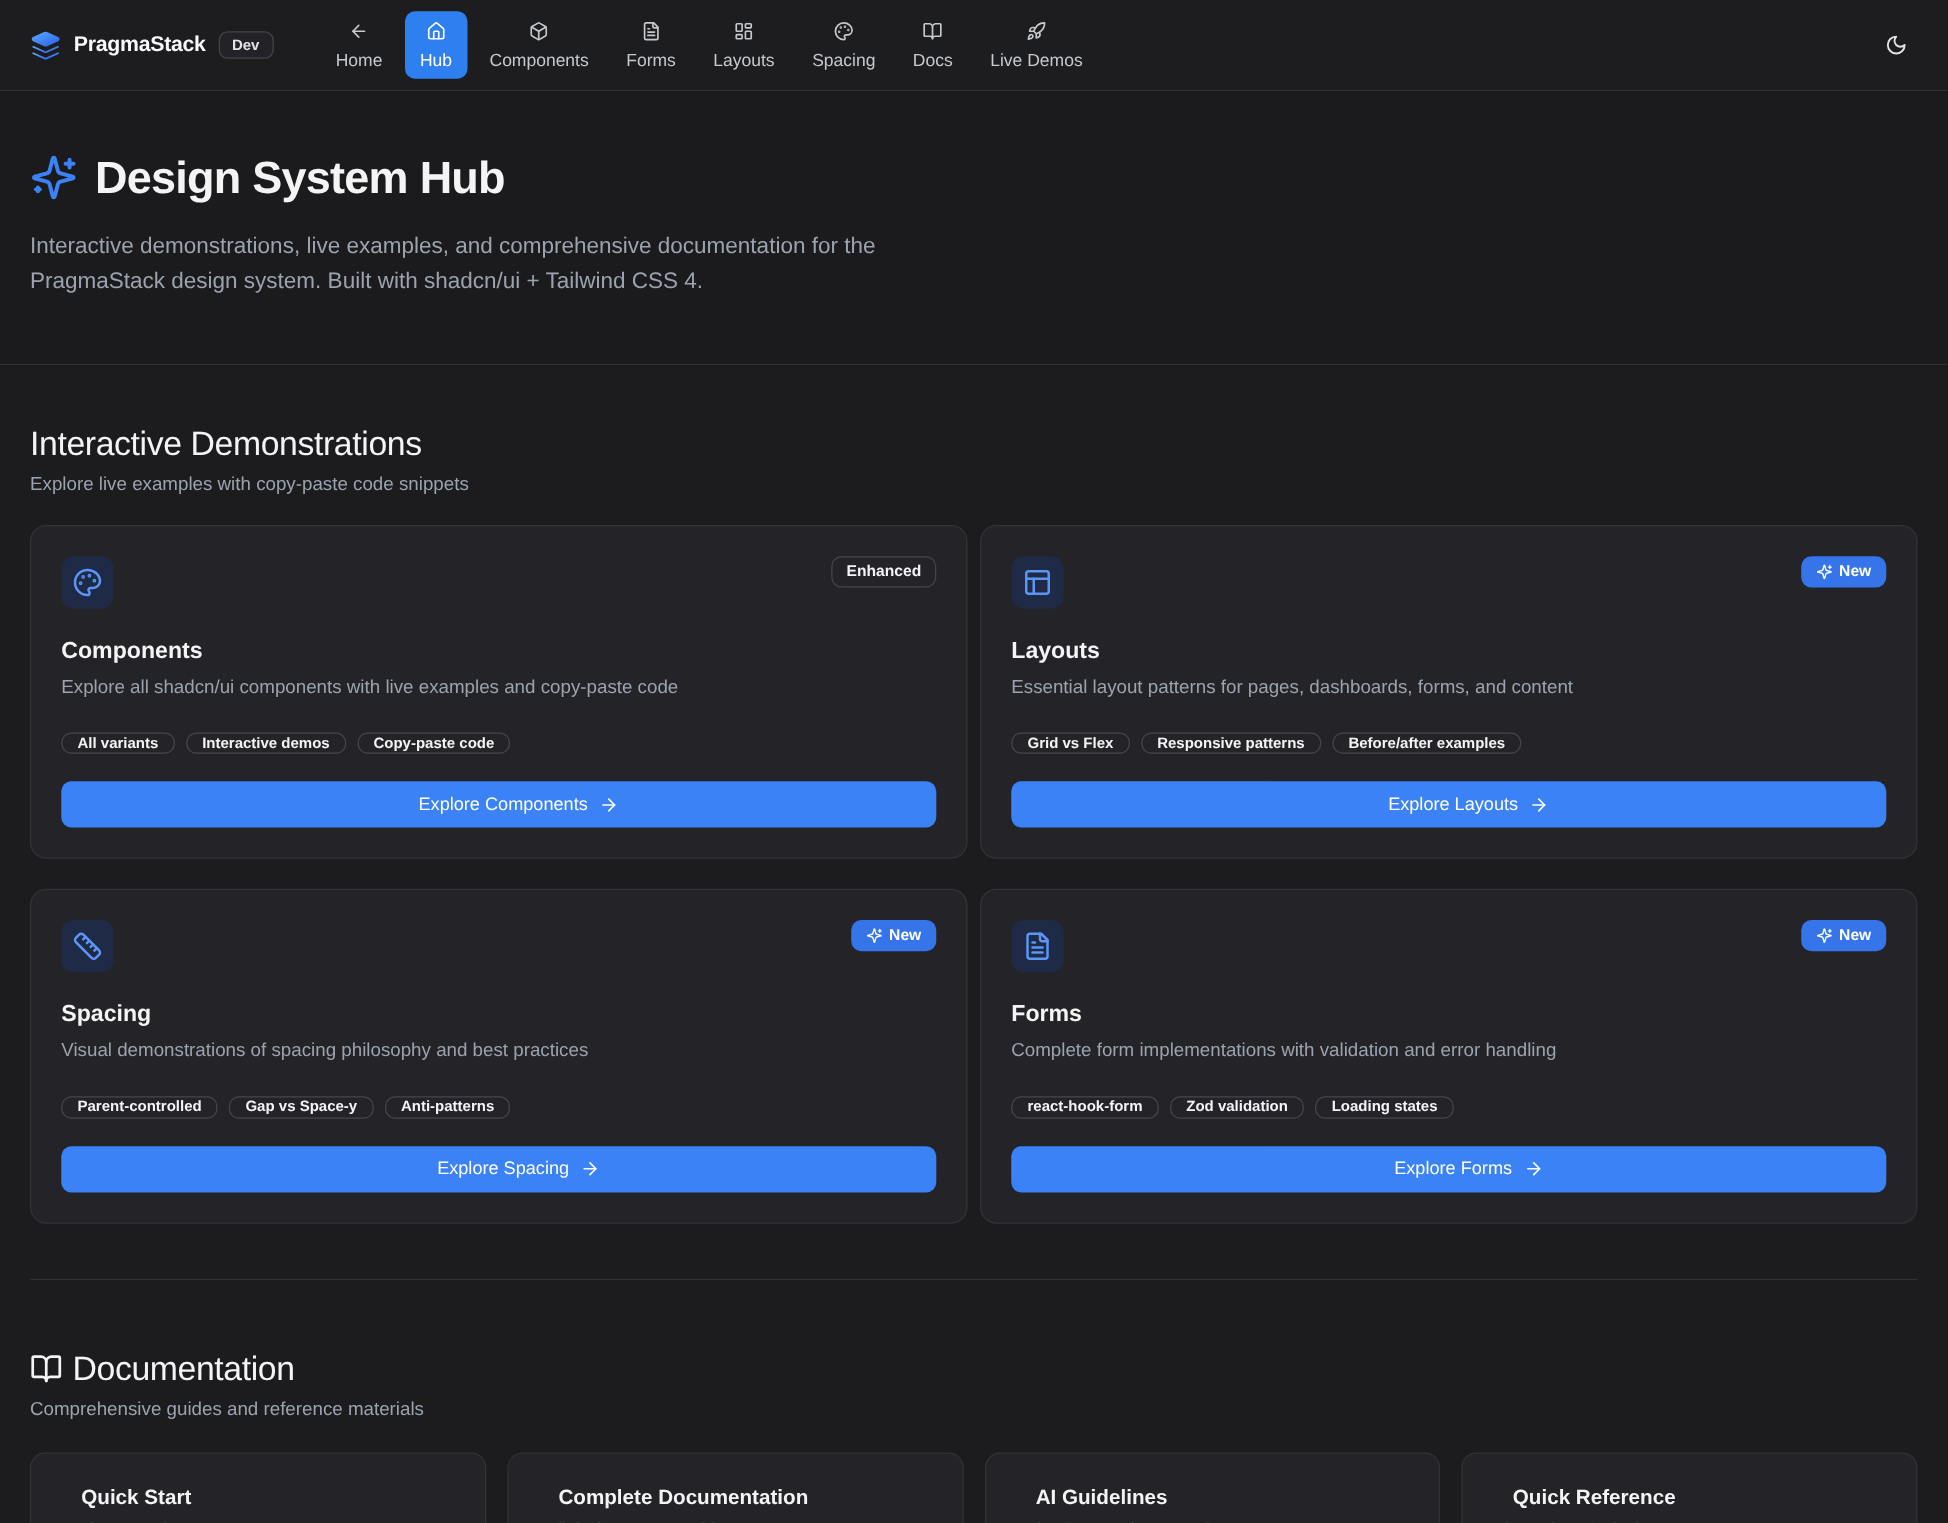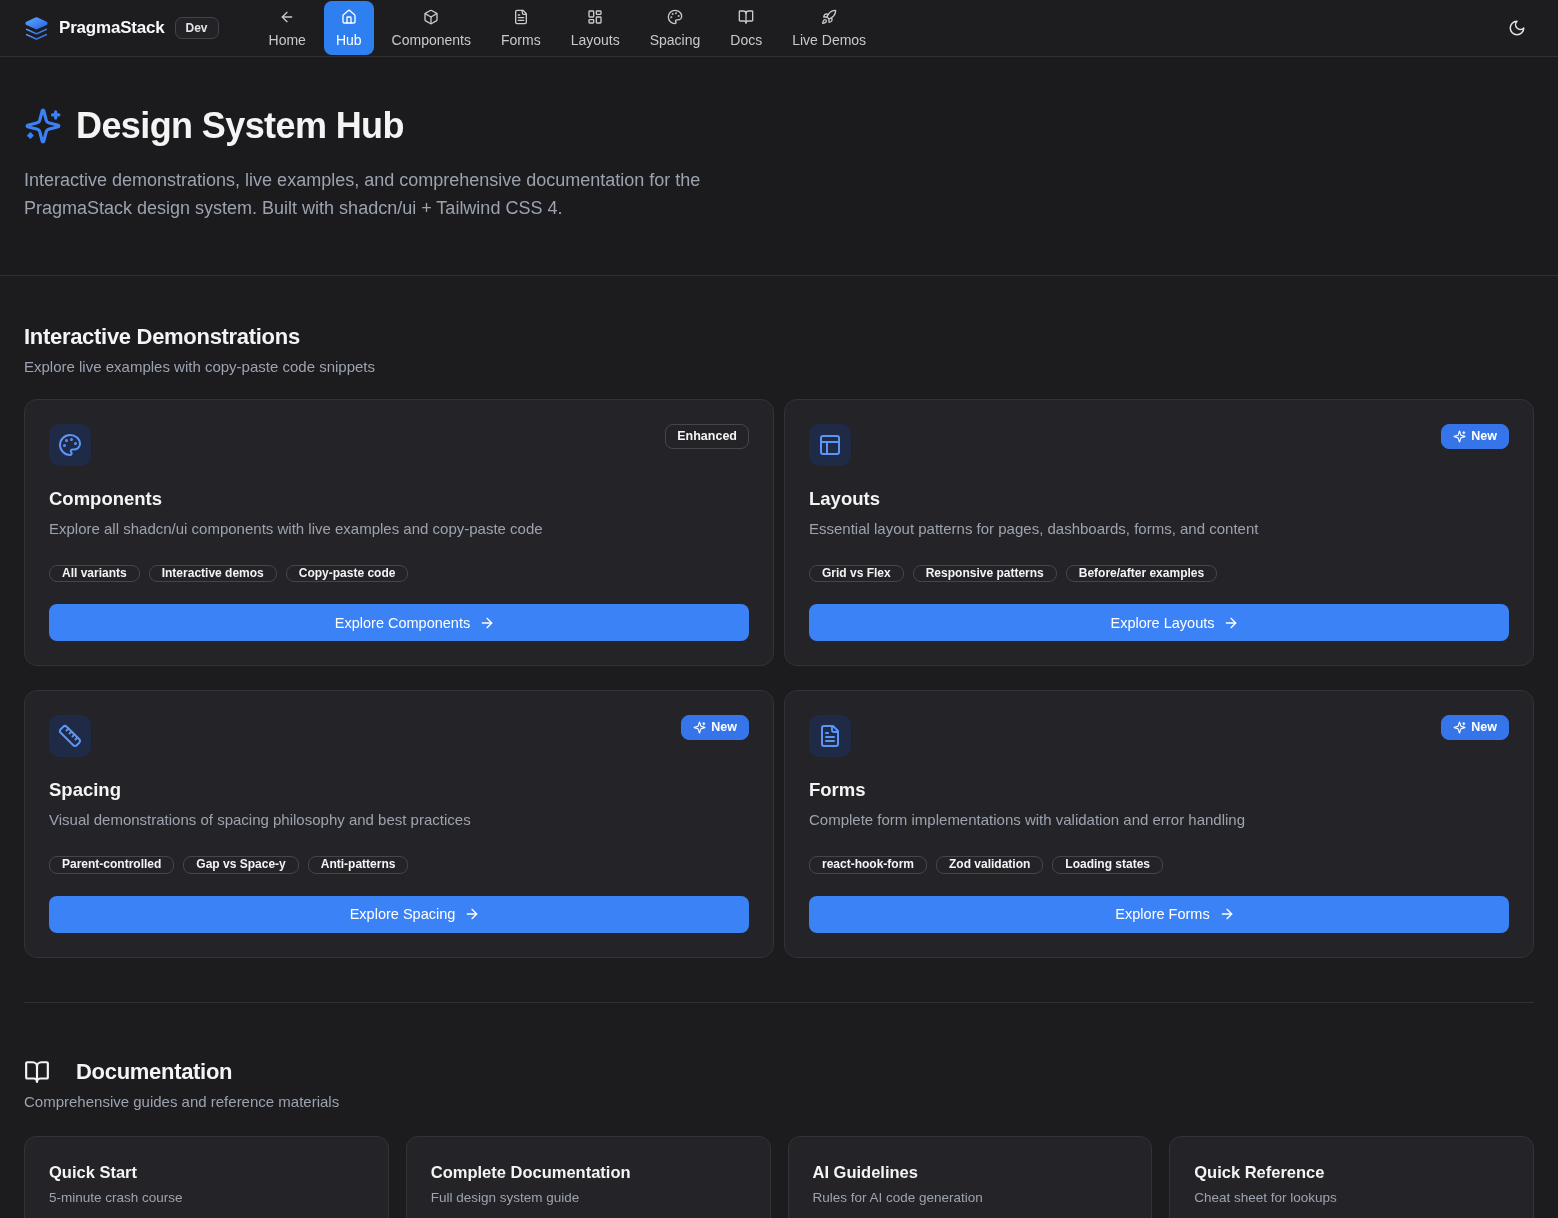--- a/index.html
+++ b/index.html
@@ -7,21 +7,21 @@
   body {
     background:#1c1c1f;
     color:#fafafa;
     font-family:"Liberation Sans","DejaVu Sans",sans-serif;
     -webkit-font-smoothing:antialiased;
   }
   svg { display:block; flex:none; }
 
   
   header.navbar {
-    height:57px;
+    height:73px;
     display:flex; align-items:center;
     padding:0 24px;
     border-bottom:1px solid #2f2f34;
     background:#1d1d20;
   }
   .brand { display:flex; align-items:center; gap:10px; }
   .brand-name { font-size:17px; font-weight:700; letter-spacing:-.2px; color:#fafafa; }
   .dev-badge {
     font-size:12px; font-weight:700; color:#e4e4e7;
     border:1px solid #43434a; border-radius:7px;
@@ -50,22 +50,22 @@
   }
   .hero-title-row { display:flex; align-items:center; gap:14px; }
   .hero-title-row h1 { font-size:36px; font-weight:700; letter-spacing:-.6px; color:#f4f4f5; }
   .hero p {
     margin-top:20px; max-width:745px;
     font-size:18px; line-height:1.55; color:#9ca3af;
   }
 
   
   main { padding:48px 24px 18px; background:#1c1c1f; }
-  h2.section-heading { font-size:22px; font-weight:700; letter-spacing:-.3px; color:#f4f4f5; }
-  h2.with-icon { display:flex; align-items:flex-end; gap:26px; }
+  h2.section-heading { font-size:27px; font-weight:400; letter-spacing:-.3px; color:#f4f4f5; }
+  h2.with-icon { display:flex; align-items:center; gap:8px; }
   .section-sub { margin-top:8px; font-size:15px; color:#9ca3af; }
 
   
   .demo-grid {
     margin-top:24px;
     display:grid; grid-template-columns:1fr 1fr; gap:24px 10px;
   }
   .demo-card {
     background:#242428;
     border:1px solid #323237;
@@ -112,21 +112,21 @@
     margin-top:26px;
     display:grid; grid-template-columns:repeat(4,1fr); gap:17px;
   }
   .doc-card {
     background:#242428;
     border:1px solid #323237;
     border-radius:12px;
     padding:26px 24px;
     cursor:pointer;
   }
-  .doc-card h3 { font-size:16.5px; font-weight:700; color:#f4f4f5; }
+  .doc-card h3 { font-size:16.5px; font-weight:700; color:#f4f4f5;margin-left:16px; }
   .doc-card p { margin-top:8px; font-size:13.5px; color:#9ca3af; }
 </style>
 </head>
 <body>
 
 <header class="navbar">
   <div class="brand">
     <svg width="25" height="25" viewBox="0 0 24 24">
       <defs>
           <linearGradient id="lg" x1="0" y1="0" x2="1" y2="1">

